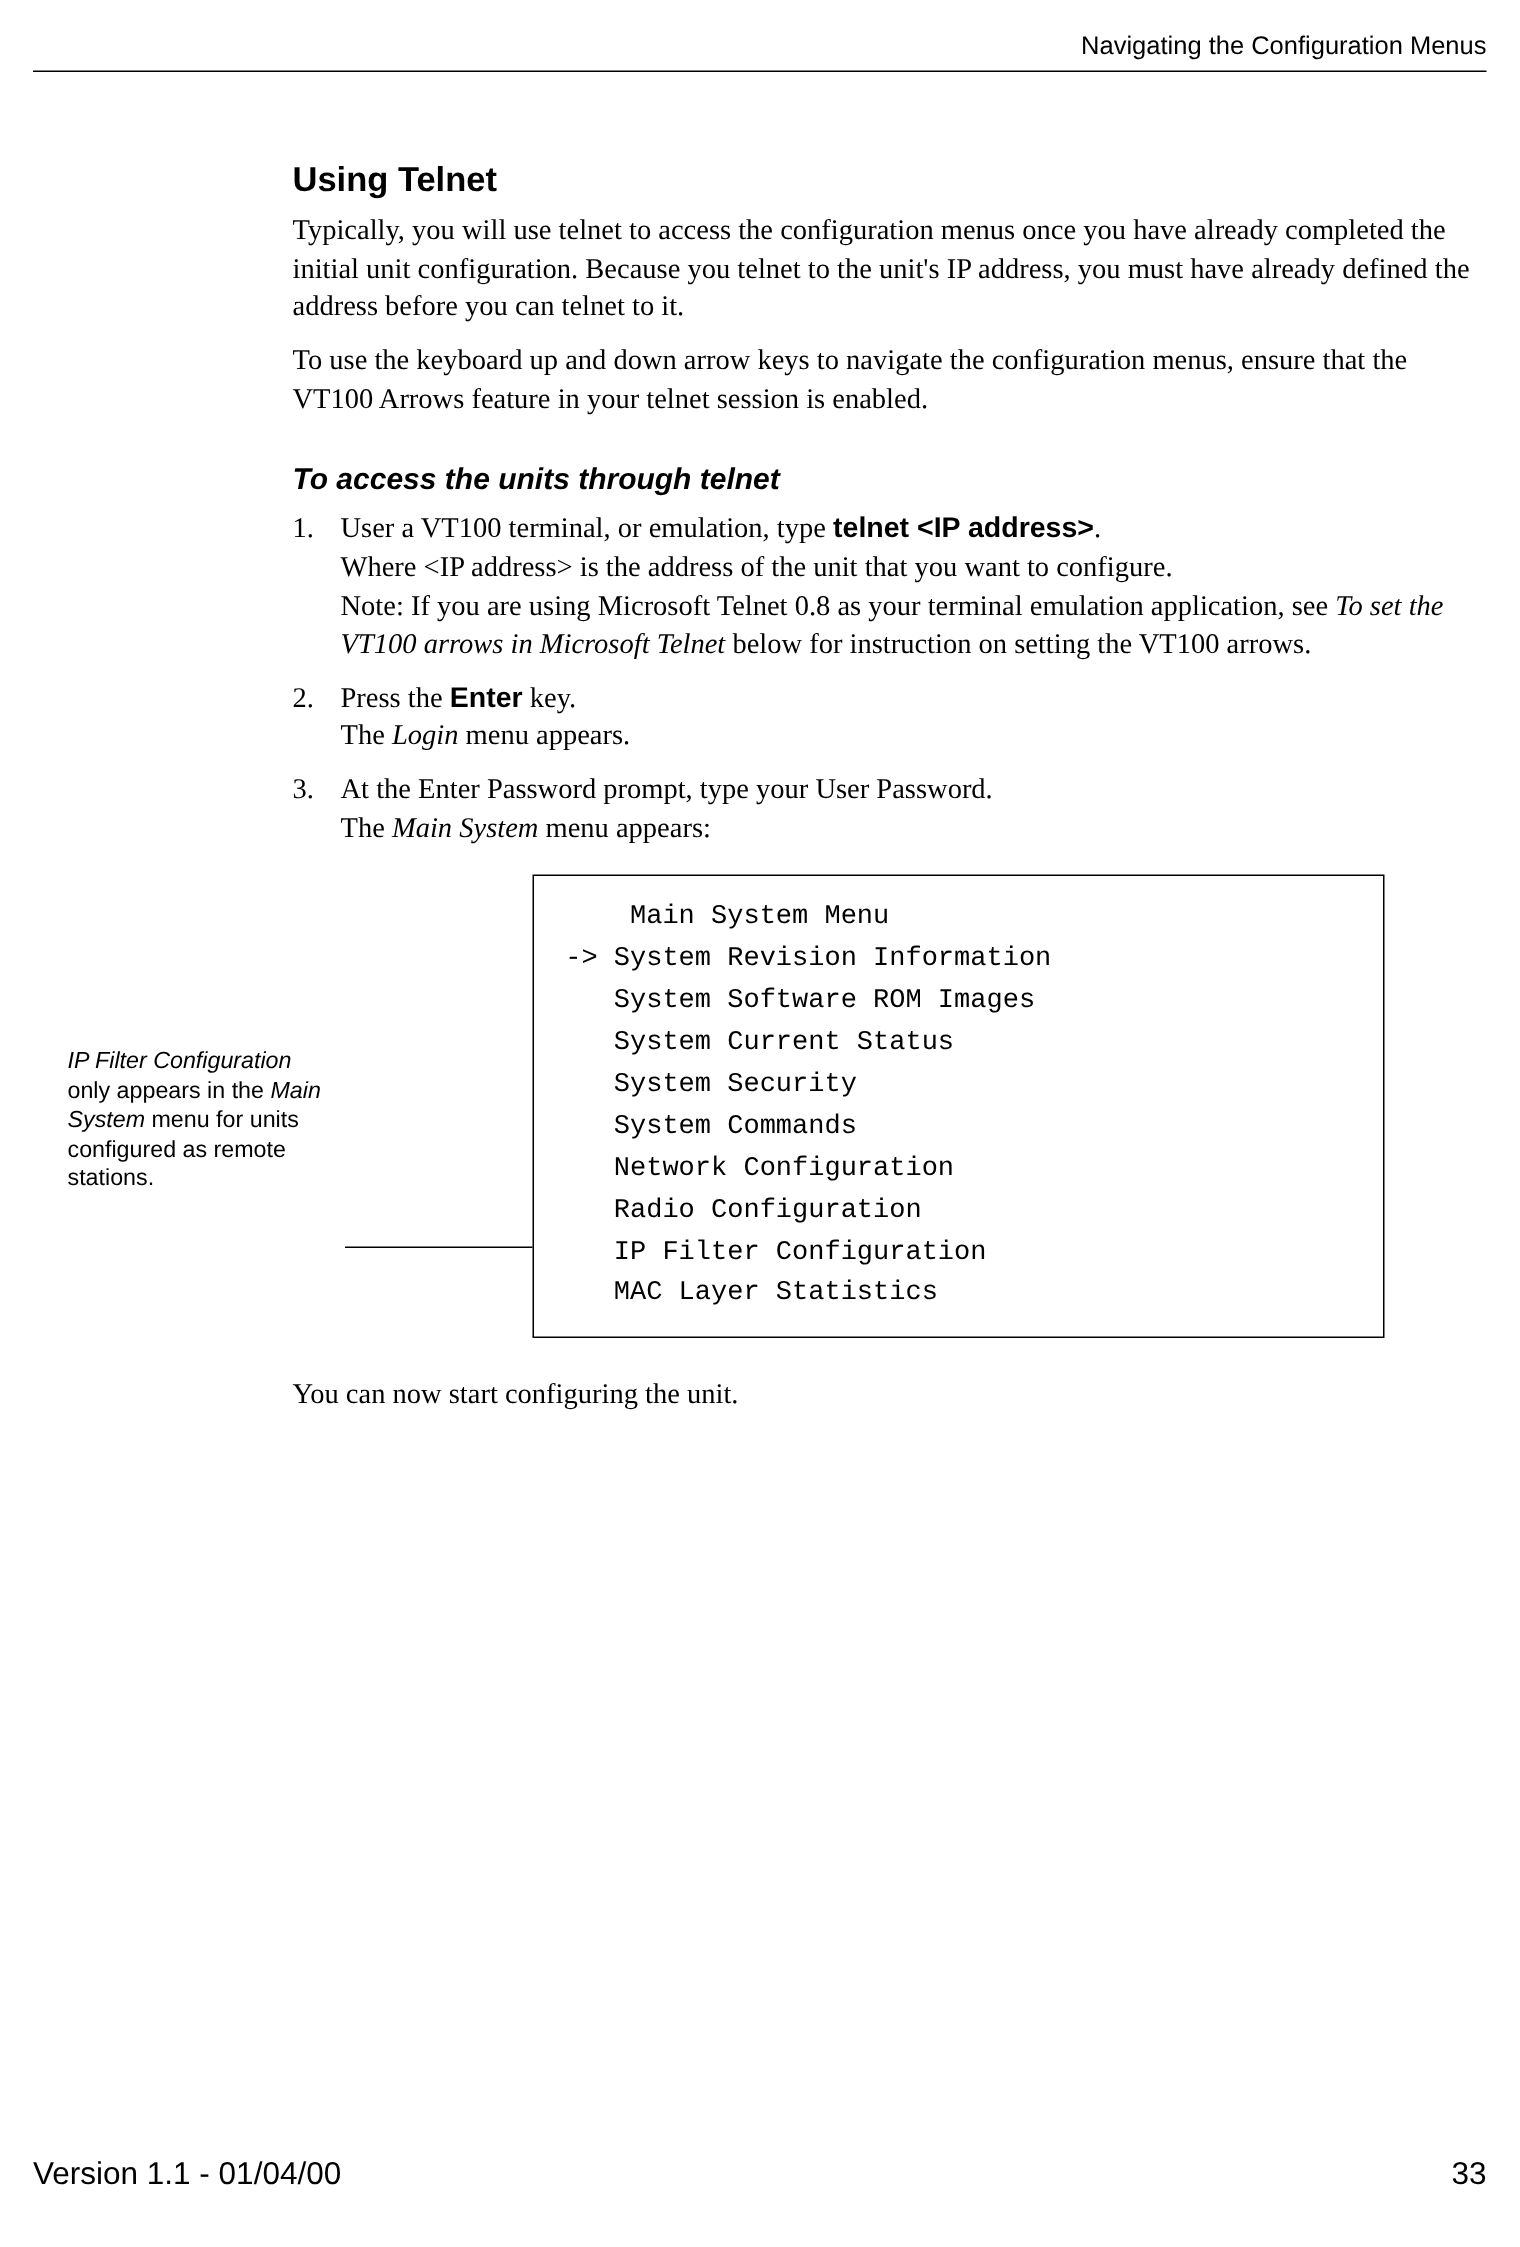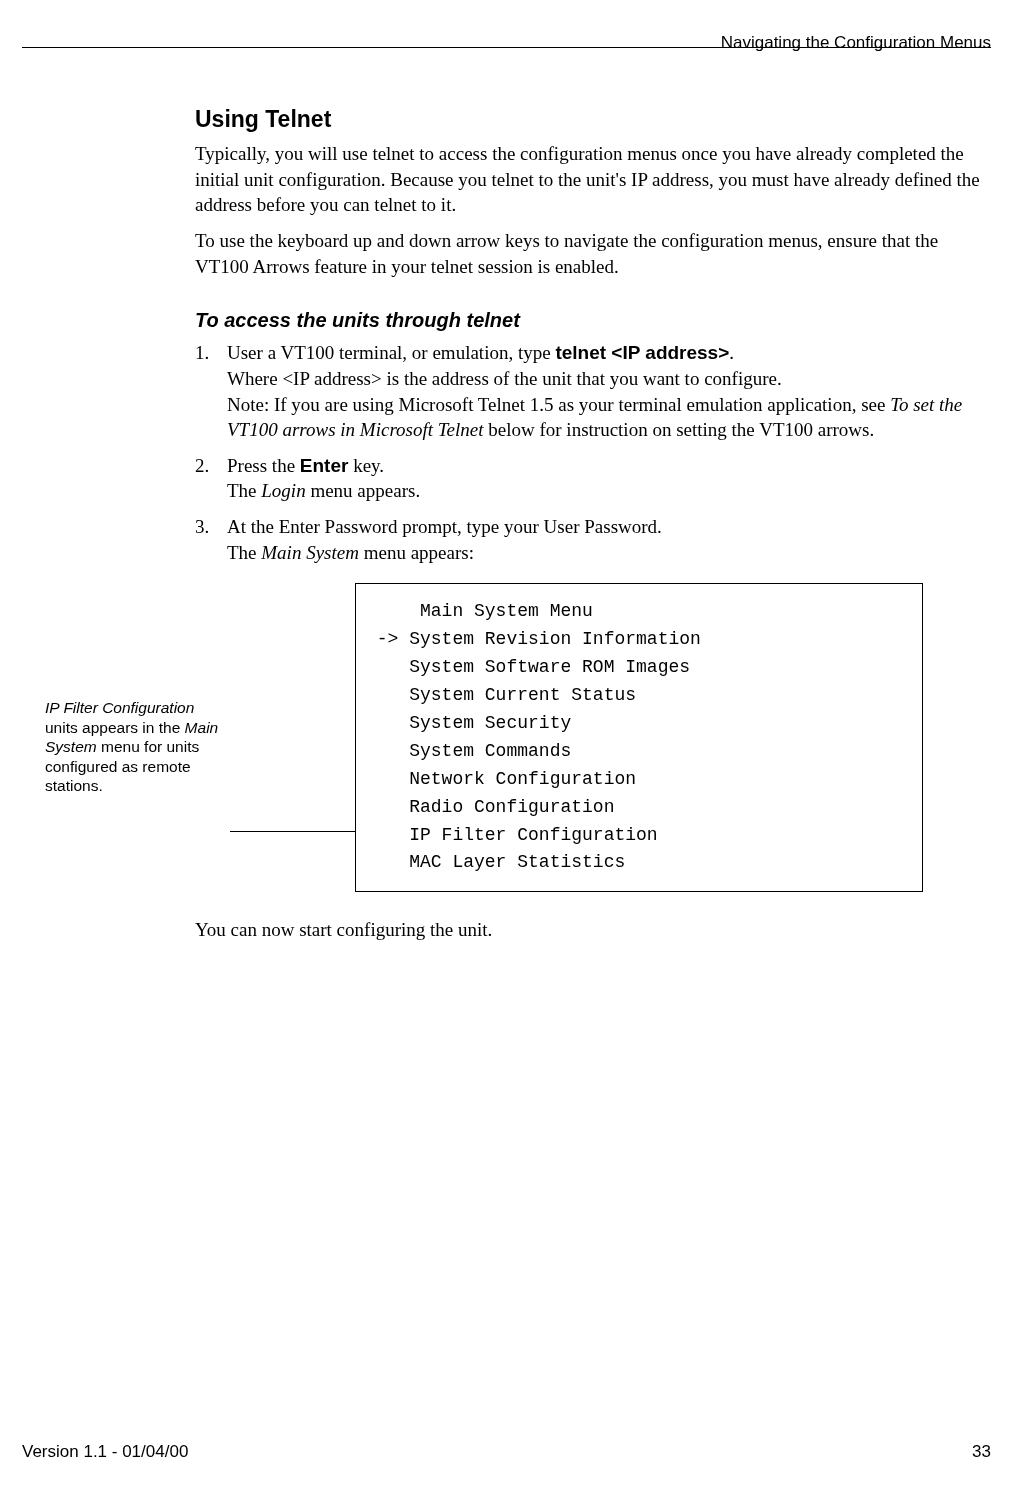--- a/index.html
+++ b/index.html
@@ -23,21 +23,20 @@
     right: 22px;
     top: 47px;
     border-top: 1px solid #000;
   }
   .running-head {
     position: absolute;
     top: 20px;
     right: 22px;
     font-family: Helvetica, Arial, sans-serif;
     font-size: 17px;
-    margin-top: 12px;
   }
   .content {
     position: absolute;
     top: 80px;
     left: 195px;
     right: 22px;
   }
   h2.sec {
     font-family: Helvetica, Arial, sans-serif;
     font-weight: 700;
@@ -104,21 +103,21 @@
     font-size: 18px;
     line-height: 1.55;
     white-space: pre;
   }
   .footer {
     position: absolute;
     left: 22px;
     right: 22px;
     bottom: 34px;
     font-family: Helvetica, Arial, sans-serif;
-    font-size: 17px;
+    font-size: 21px;
   }
   .pagenum {
     position: absolute;
     right: 0;
     bottom: 0;
   }
 </style>
 </head>
 <body>
 
@@ -133,38 +132,38 @@
 
     <p class="body">Typically, you will use telnet to access the configuration menus once you have already completed the initial unit configuration. Because you telnet to the unit's IP address, you must have already defined the address before you can telnet to it.</p>
     <p class="body">To use the keyboard up and down arrow keys to navigate the configuration menus, ensure that the VT100 Arrows feature in your telnet session is enabled.</p>
 
     <h3 class="sub">To access the units through telnet</h3>
 
     <div class="step">
       <span class="num">1.</span>
       <span>User a VT100 terminal, or emulation, type </span><span class="bold-sans">telnet &lt;IP address&gt;</span><span>.</span><br>
       <span>Where &lt;IP address&gt; is the address of the unit that you want to configure.</span><br>
-      <span>Note: If you are using Microsoft Telnet 1.5 as your terminal emulation application, see </span><span class="italic">To set the VT100 arrows in Microsoft Telnet</span><span> below for instruction on setting the VT100 arrows.</span>
+      <span>Note: If you are using Microsoft Telnet 0.8 as your terminal emulation application, see </span><span class="italic">To set the VT100 arrows in Microsoft Telnet</span><span> below for instruction on setting the VT100 arrows.</span>
     </div>
 
     <div class="step">
       <span class="num">2.</span>
       <span>Press the </span><span class="bold-sans">Enter</span><span> key.</span><br>
       <span>The </span><span class="italic">Login</span><span> menu appears.</span>
     </div>
 
     <div class="step">
       <span class="num">3.</span>
       <span>At the Enter Password prompt, type your User Password.</span><br>
       <span>The </span><span class="italic">Main System</span><span> menu appears:</span>
     </div>
 
     <div class="figure-wrap">
       <div class="annot">
-        <span class="italic">IP Filter Configuration</span><span> units appears in the </span><span class="italic">Main System</span><span> menu for units configured as remote stations.</span>
+        <span class="italic">IP Filter Configuration</span><span> only appears in the </span><span class="italic">Main System</span><span> menu for units configured as remote stations.</span>
       </div>
       <div class="annot-line"></div>
       <div class="menu-box"><span>     Main System Menu</span>
 <span> -&gt; System Revision Information</span>
 <span>    System Software ROM Images</span>
 <span>    System Current Status</span>
 <span>    System Security</span>
 <span>    System Commands</span>
 <span>    Network Configuration</span>
 <span>    Radio Configuration</span>

